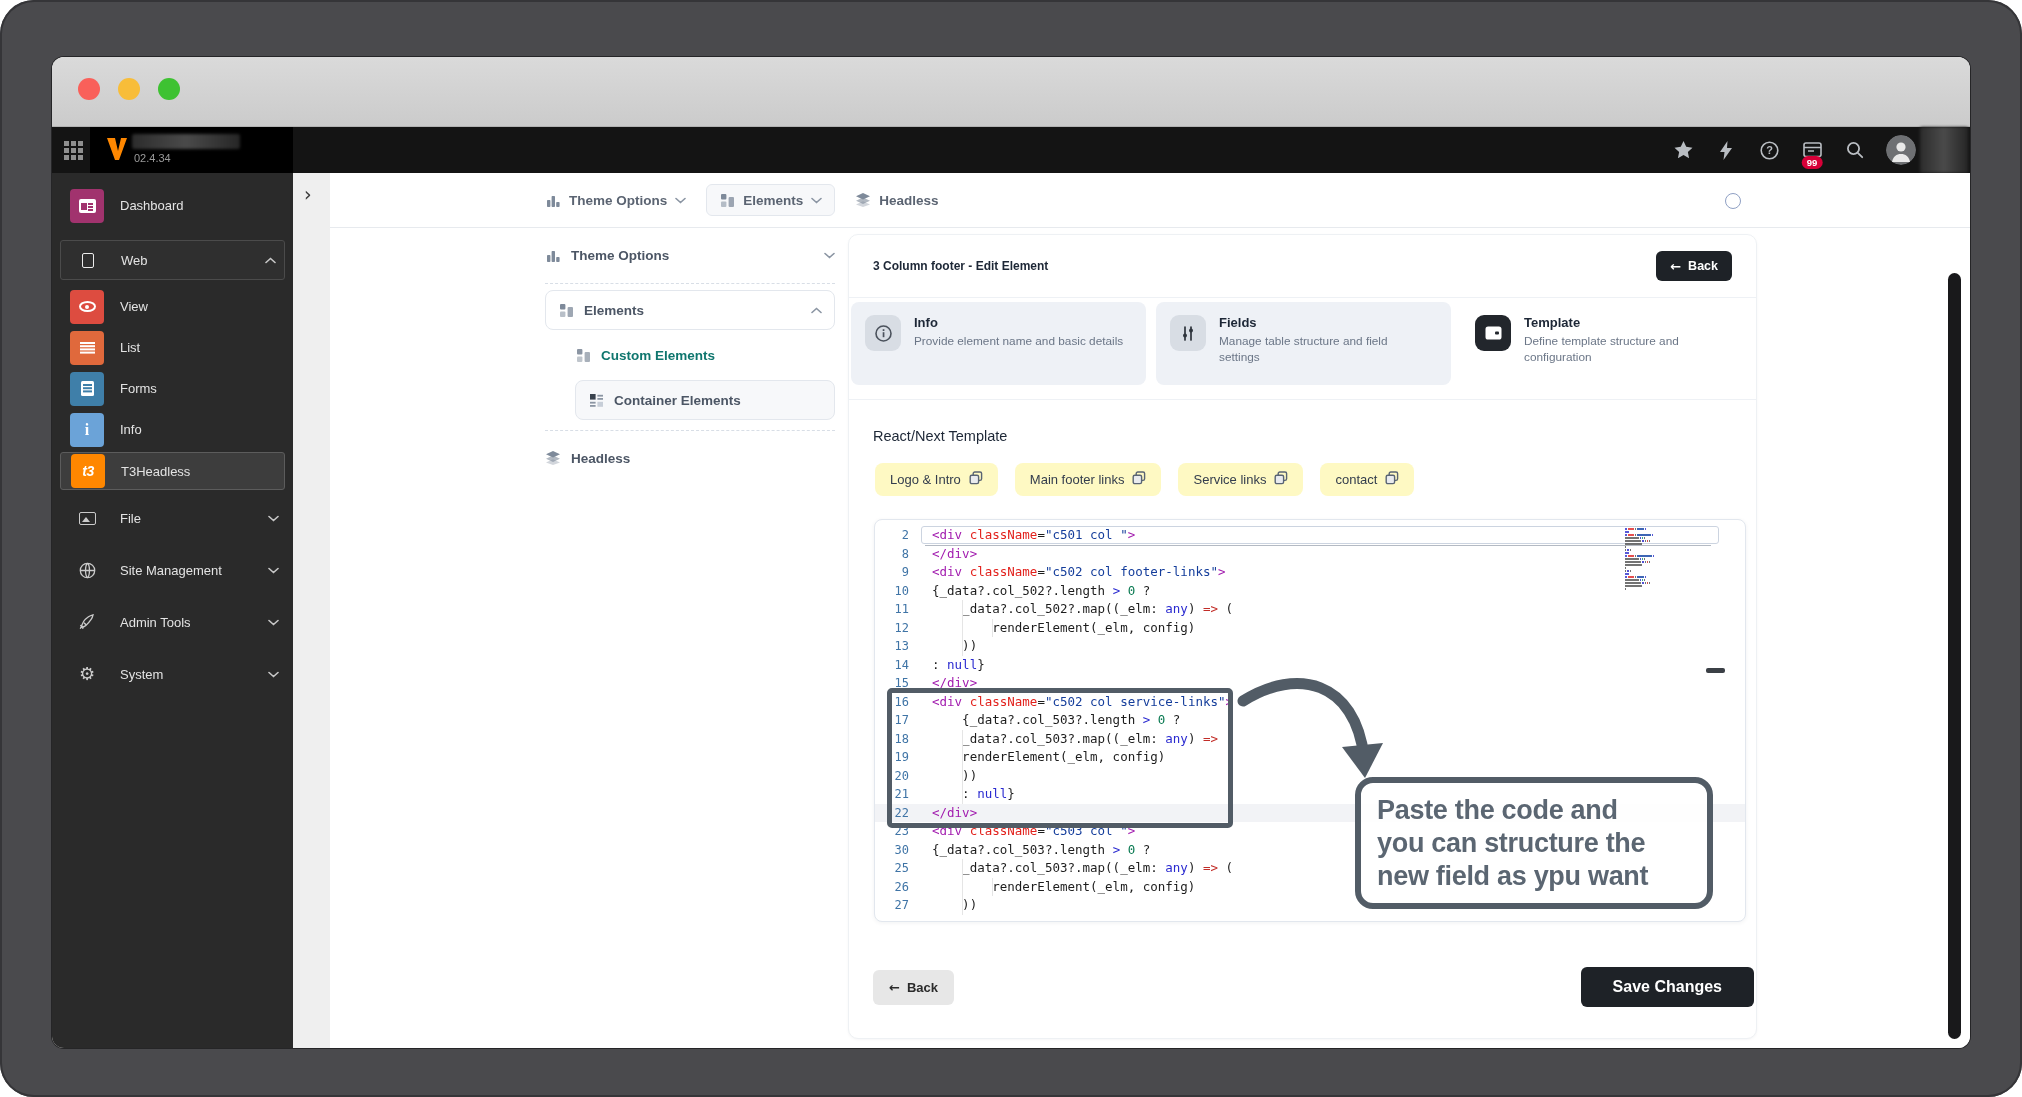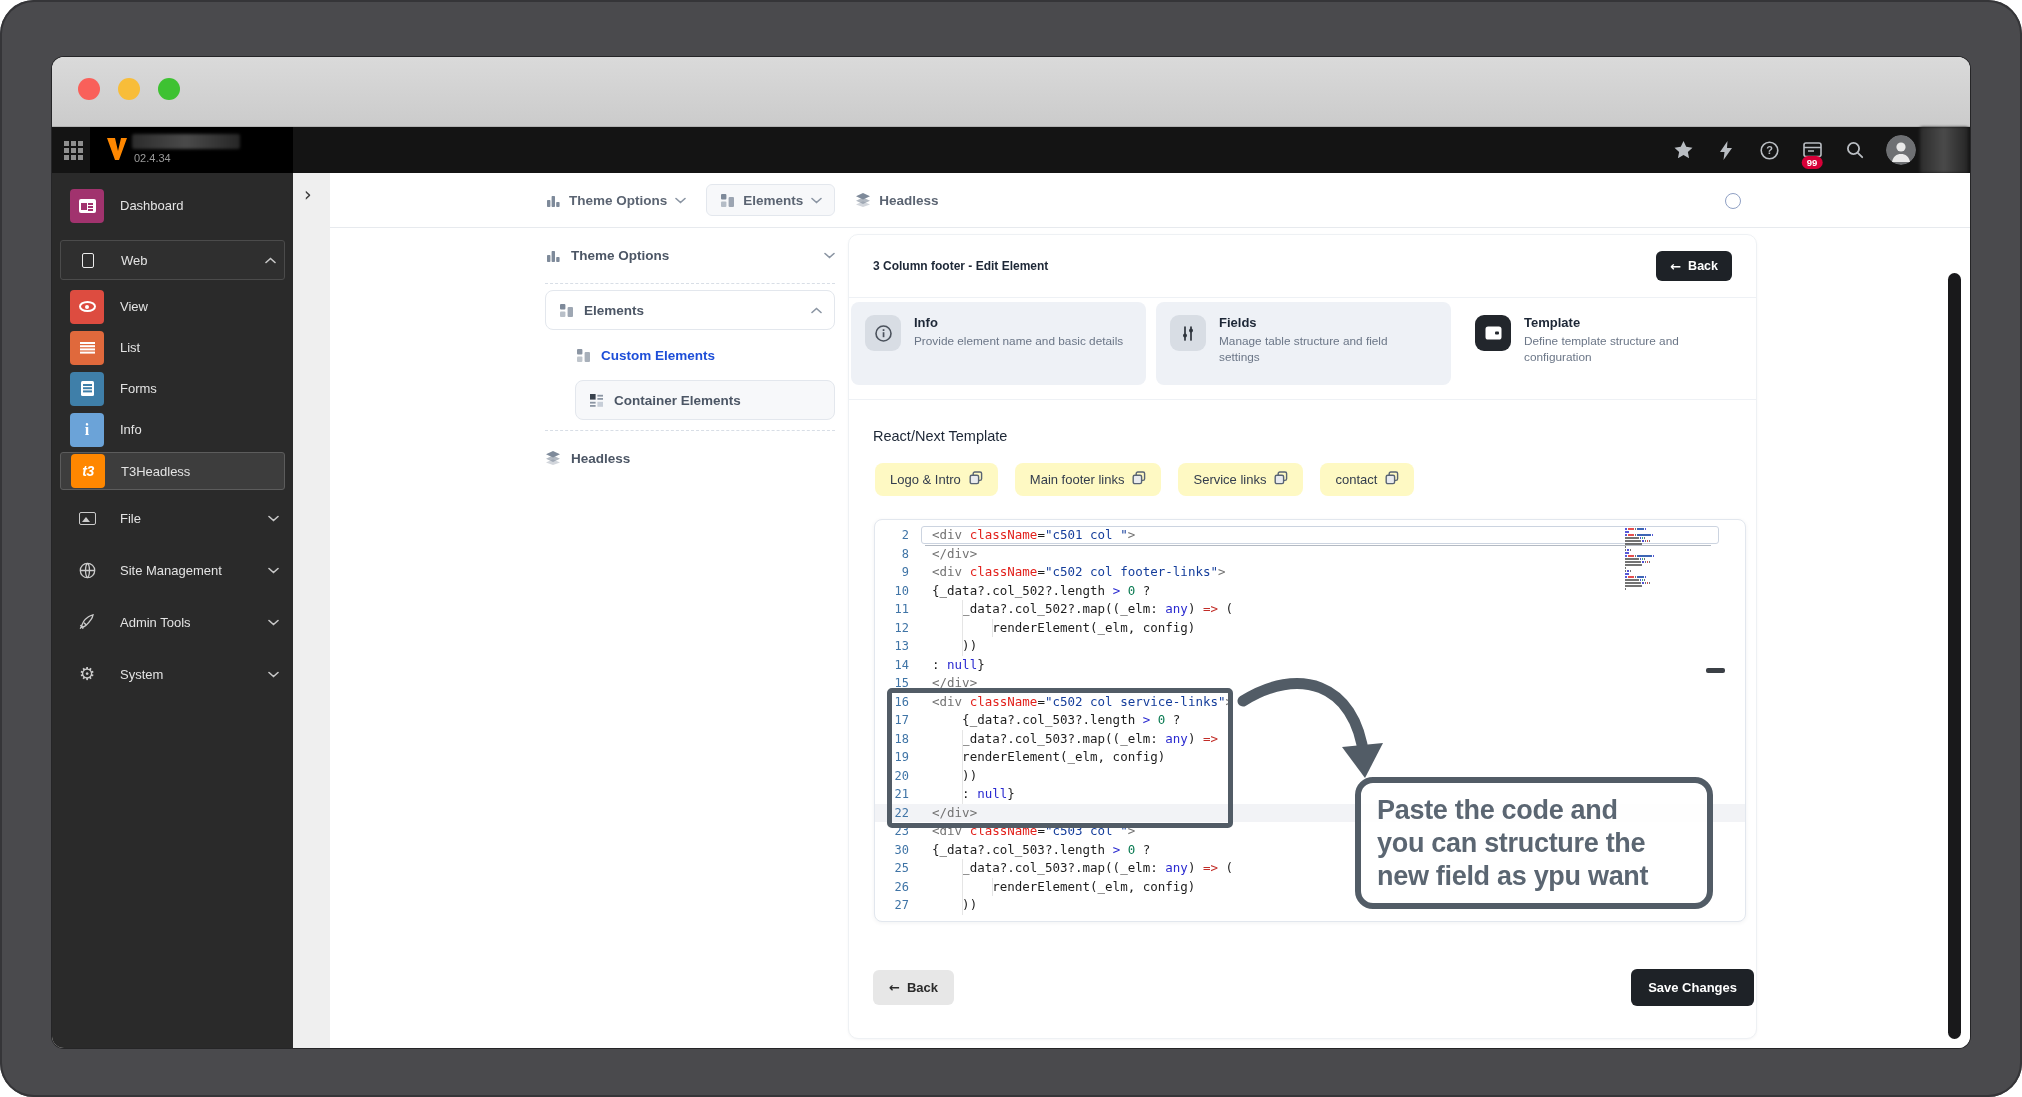--- a/index.html
+++ b/index.html
@@ -74,21 +74,21 @@
   .crumb.pill{border:1px solid #e3e7ed;background:#f7f8fa;border-radius:6px;padding:7px 12px;}
   .spinner{position:absolute;left:1395px;top:20px;width:16px;height:16px;border-radius:50%;border:1.6px solid #8fa0c4;}
   .cbody{position:absolute;left:0;top:56px;right:0;bottom:0;}
   
   .tree{position:absolute;left:215px;top:0;width:290px;}
   .trow{display:flex;align-items:center;gap:10px;font-size:13.5px;font-weight:600;color:#4c5665;cursor:pointer;}
   .trow .lbl{flex:1;}
   .t-theme{height:44px;margin-top:4px;}
   .t-dash{border-top:1px dashed #d8dee6;height:0;margin:6px 0;}
   .t-elements{height:40px;border:1px solid #e3e7ed;background:#fff;border-radius:8px;padding:0 12px;margin:6px 0 8px;}
-  .t-sub{height:34px;margin:4px 0 4px 30px;color:#1d4ed8;}
+  .t-sub{height:34px;margin:4px 0 4px 30px;color:#0f766e;}
   .t-container{height:40px;border:1px solid #e3e7ed;background:#f7f8fa;border-radius:8px;padding:0 12px;margin:8px 0 10px 30px;}
   .t-headless{height:42px;margin-top:6px;}
   
   .micon{display:flex;align-items:center;justify-content:center;width:16px;height:16px;flex:none;}
   
   .card{position:absolute;left:518px;top:5px;width:909px;height:805px;background:#fff;border:1px solid #eef1f4;
     border-radius:10px;box-shadow:0 1px 3px rgba(20,30,50,.04);}
   .card-h{position:absolute;left:24px;right:24px;top:0;height:62px;display:flex;align-items:center;}
   .card-title{font-size:12px;font-weight:700;color:#1d2736;}
   .btn-dark{display:inline-flex;align-items:center;gap:7px;background:#1e2227;color:#fff;border:none;border-radius:6px;
@@ -112,21 +112,21 @@
   .editor{position:absolute;left:25px;top:284px;width:872px;height:403px;border:1px solid #e2e7ee;border-radius:8px;
     background:#fff;box-shadow:0 1px 4px rgba(20,30,50,.06);overflow:hidden;font-family:"DejaVu Sans Mono",monospace;
     font-size:12.5px;padding-top:6px;cursor:text;}
   .code-line{position:relative;display:flex;height:18.5px;line-height:18.5px;white-space:pre;}
   .code-line .ln{width:50px;padding-right:16px;text-align:right;color:#3f74a6;flex:none;font-size:12px;}
   .code-line .lt{position:relative;padding-left:7px;}
   .code-line.hl{background:#f2f3f6;}
   .code-line.outline::before{content:"";position:absolute;left:46px;right:26px;top:0;bottom:1px;border:1px solid #ccd4e0;border-radius:3px;}
   .code-line.fold::after{content:"";position:absolute;left:50px;right:34px;bottom:-1px;border-bottom:1.6px solid #b4bac3;}
   .guide{position:absolute;top:0;bottom:0;width:1px;background:#e5e5e5;}
-  .tk-pln{color:#1d1d1d}.tk-tag{color:#737373}.tk-attr{color:#e2211c}.tk-str{color:#143d9b}
+  .tk-pln{color:#1d1d1d}.tk-tag{color:#a21caf}.tk-attr{color:#e2211c}.tk-str{color:#143d9b}
   .tk-kw{color:#2a2ad0}.tk-num{color:#0a7a52}.tk-arr{color:#c22d28}.tk-op{color:#2a2ad0}
   .minimap{position:absolute;right:50px;top:8px;width:70px;}
   .mrow{height:2px;margin-bottom:1px;white-space:nowrap;overflow:hidden;}
   .mseg{display:inline-block;height:2px;margin-right:1px;vertical-align:top;opacity:.85;}
   .scrolldash{position:absolute;right:20px;top:148px;width:19px;height:5px;background:#3b4046;border-radius:2px;}
   
   .anno-box{position:absolute;left:38px;top:453px;width:346px;height:140px;border:5px solid #525c66;border-radius:5px;z-index:5;pointer-events:none;}
   .anno-arrow{position:absolute;left:0;top:0;width:909px;height:805px;z-index:6;pointer-events:none;}
   .anno-bubble{position:absolute;left:506px;top:542px;width:358px;height:132px;border:6px solid #525c66;border-radius:18px;
     background:rgba(255,255,255,.87);z-index:7;display:flex;align-items:center;padding:8px 16px;
@@ -568,21 +568,21 @@
             <div class="anno-bubble">
               <span id="anno-text">Paste the code and<br>you can structure the<br>new field as ypu want</span>
             </div>
 
             <div class="card-f">
               <button class="btn-light">
                 <span class="arrow-glyph">←</span>
                 <span>Back</span>
               </button>
               <span style="flex:1"></span>
-              <button class="btn-dark" style="padding:11px 17px;font-size:13px;">
+              <button class="btn-dark" style="padding:11px 32px;font-size:16px;">
                 <span>Save Changes</span>
               </button>
             </div>
           </div>
 
           <div class="winscroll"></div>
         </div>
       </div>
     </div>
 

